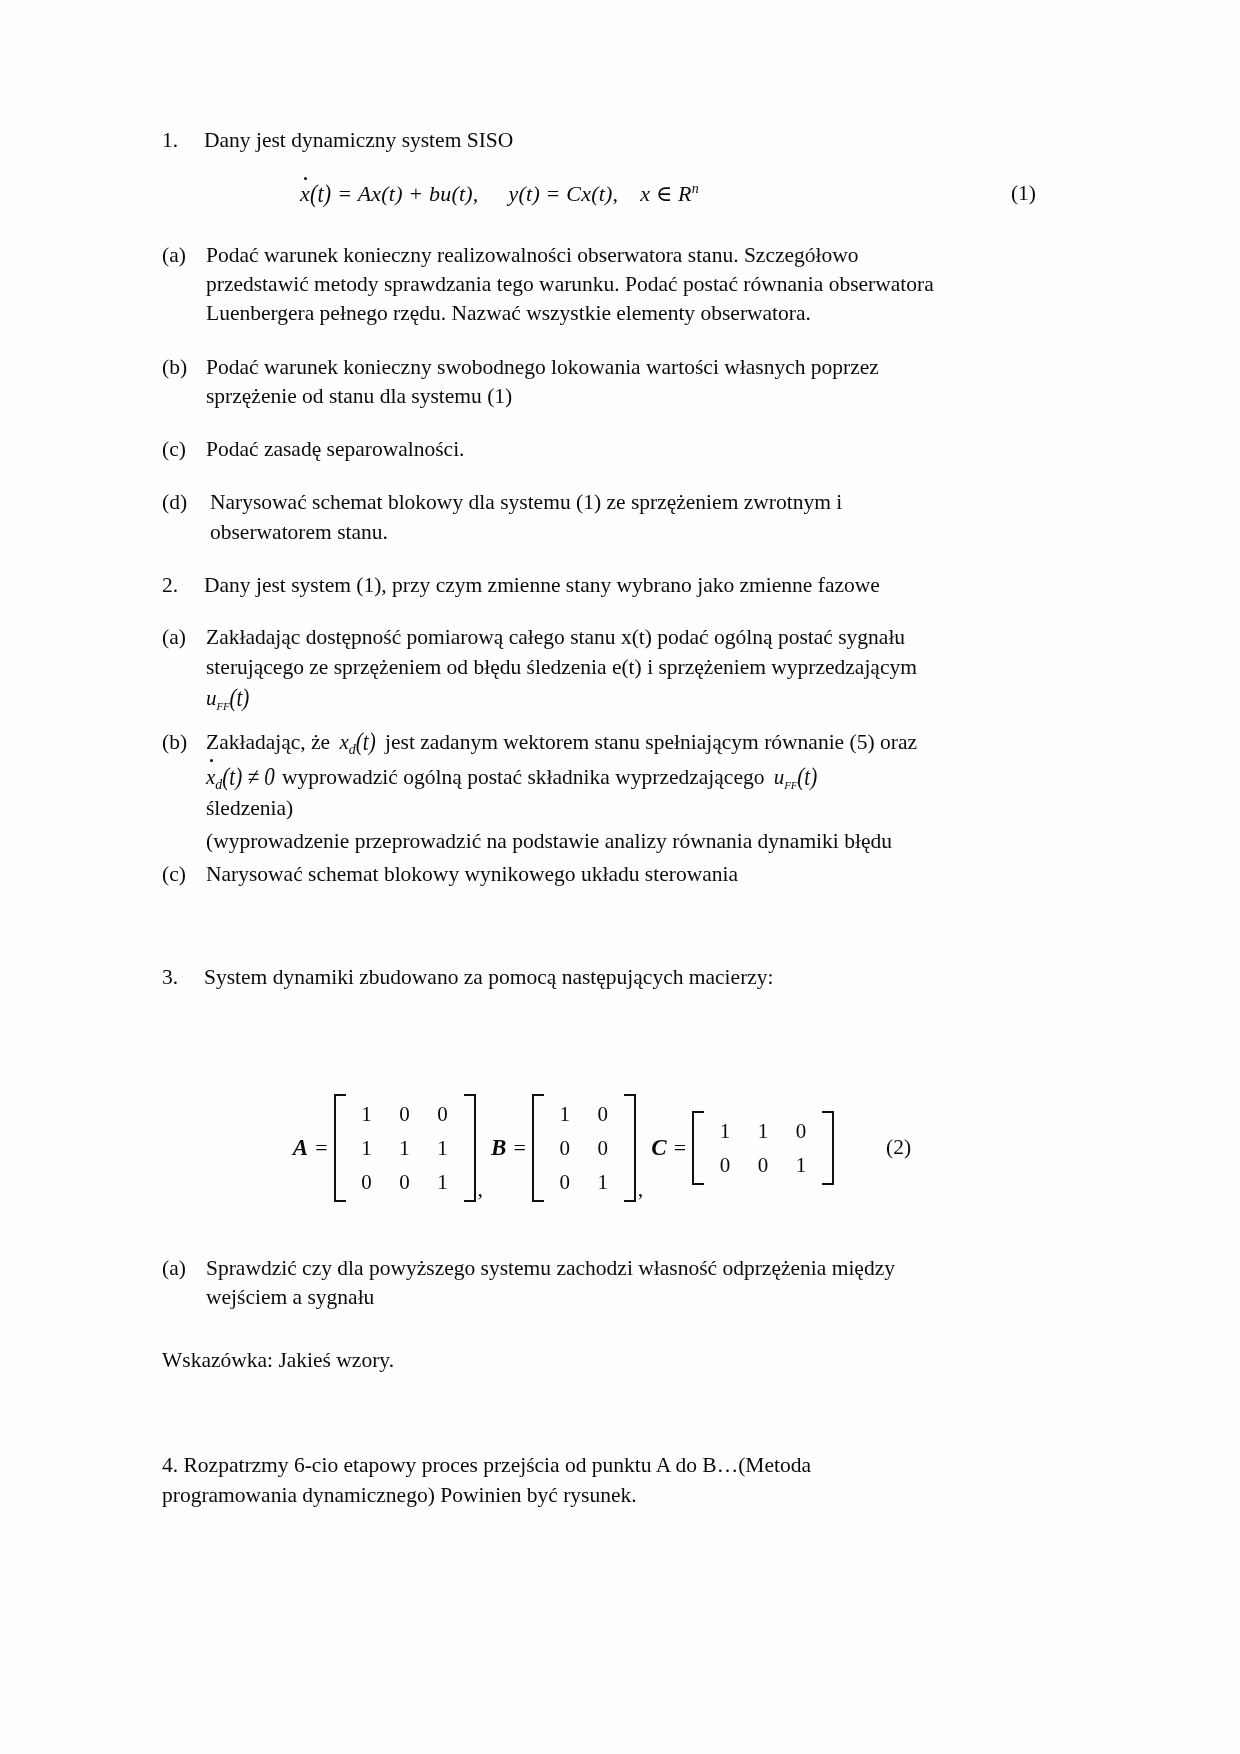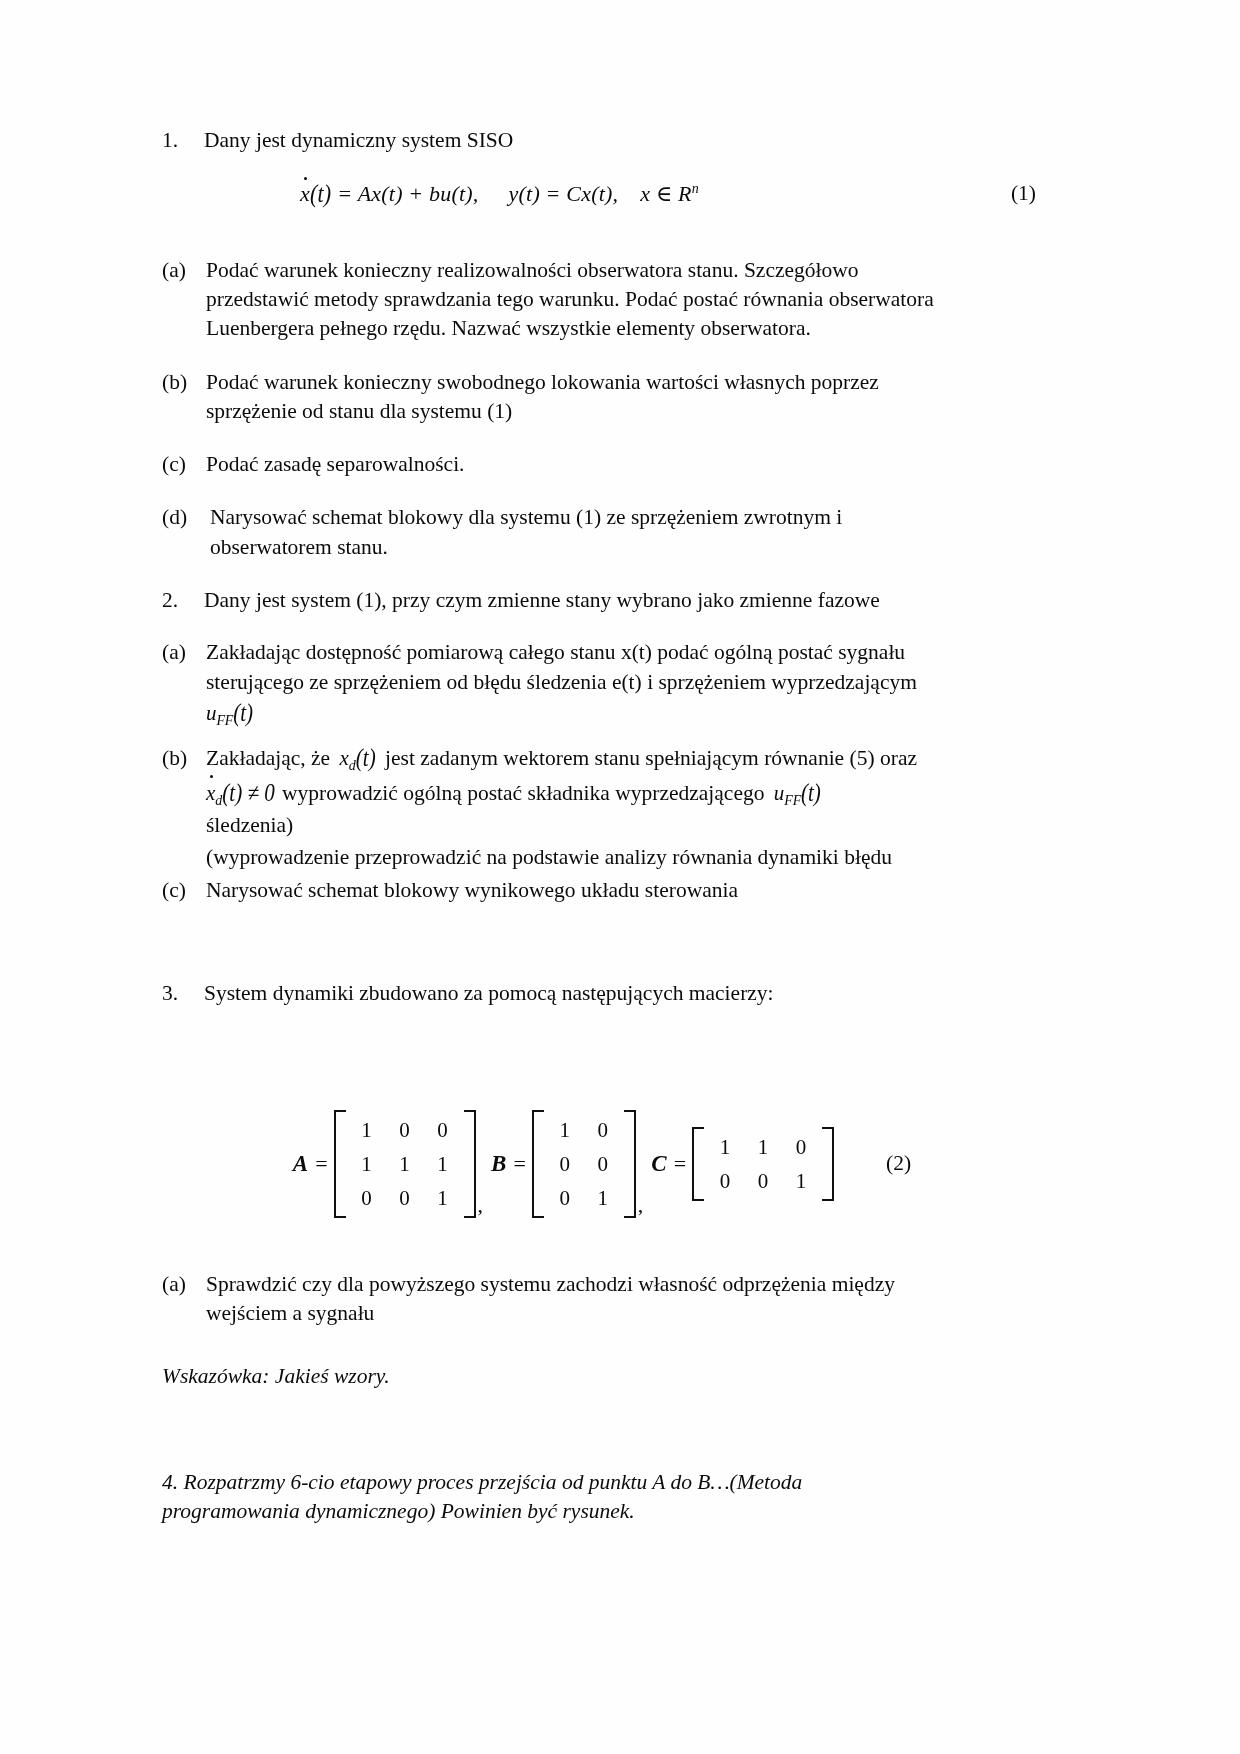--- a/index.html
+++ b/index.html
@@ -58,34 +58,33 @@
     text-align: left;
   }
   .lettered .body {
     flex: 1 1 auto;
   }
   .lettered.wide .marker { width: 48px; flex: 0 0 48px; }
 
   .plain {
     font-size: 21.5px;
     line-height: 1.36;
-    font-style: italic;
   }
 
   .gap-s  { height: 14px; }
   .gap-m  { height: 24px; }
   .gap-l  { height: 34px; }
   .gap-xl { height: 52px; }
   .gap-xxl{ height: 74px; }
 
   
   .eq-row {
     display: flex;
     align-items: center;
-    margin: 26px 0 15px 0;
+    margin: 26px 0 0 0;
   }
   .eq-spacer { flex: 0 0 138px; }
   .eq-main {
     font-family: "Liberation Serif", "DejaVu Serif", serif;
     font-size: 22px;
     font-style: italic;
     white-space: nowrap;
     letter-spacing: 0.2px;
   }
   .eq-tail { margin-left: auto; font-size: 21.5px; font-style: normal; padding-right: 6px;}
@@ -100,21 +99,21 @@
     border-radius: 50%;
     background: #0b0b0b;
   }
   .paren-tall {
     display: inline-block;
     transform: scaleY(1.18);
     font-style: italic;
   }
   .sup-n { font-size: 14px; vertical-align: super; font-style: italic; }
   .sub-ff {
-    font-size: 14px;
+    font-size: 11px;
     vertical-align: sub;
     font-style: italic;
     letter-spacing: -0.2px;
   }
   .sub-d {
     font-size: 14px;
     vertical-align: sub;
     font-style: italic;
   }
   .inline-math {

